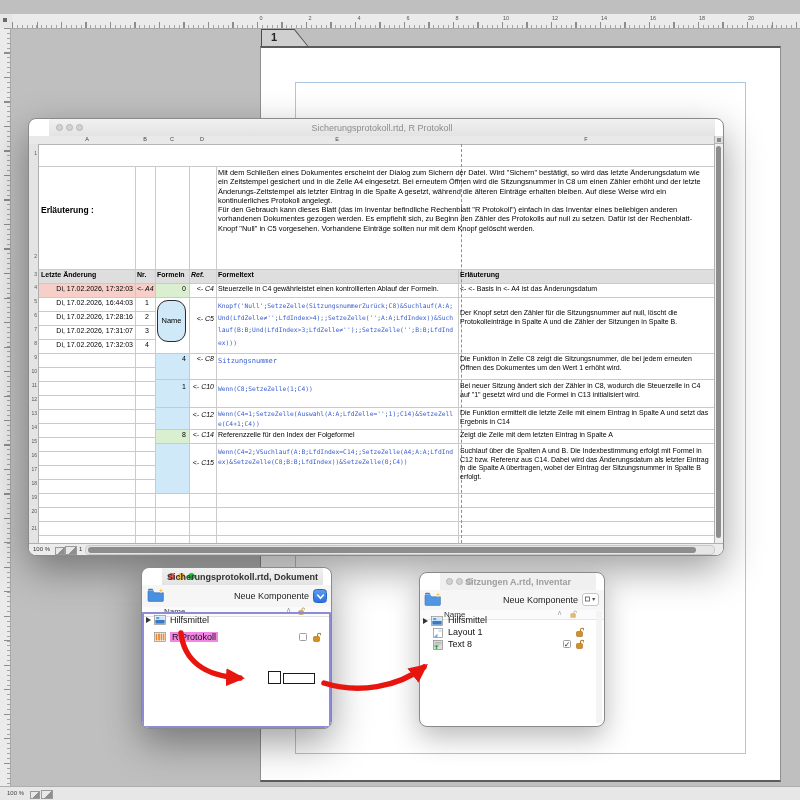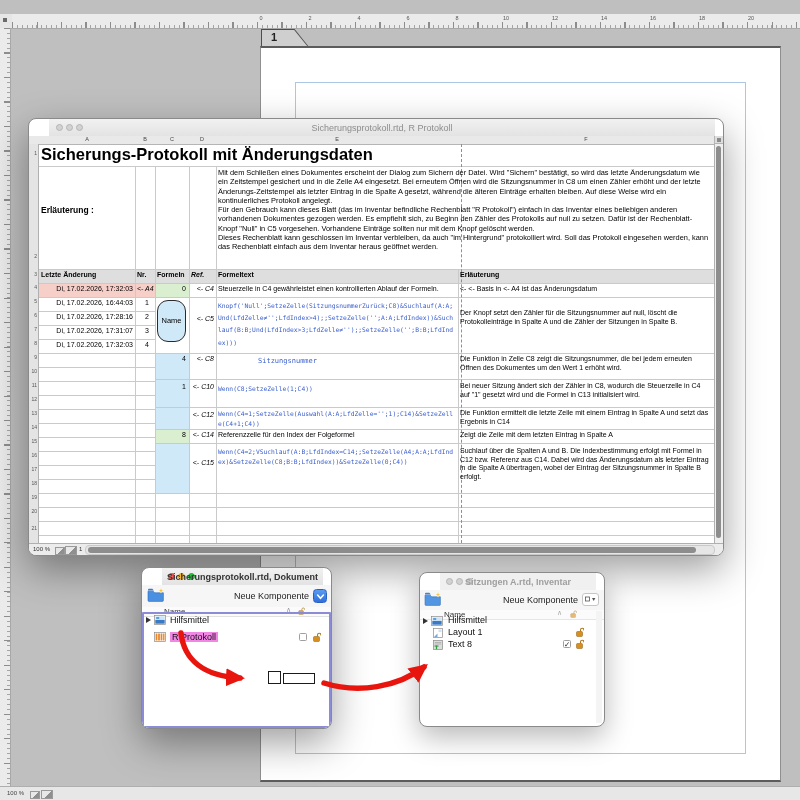--- a/index.html
+++ b/index.html
@@ -152,27 +152,25 @@
     <div class="vl" style="left:106px;top:47px;height:377px;"></div>
     <div class="vl" style="left:126px;top:47px;height:377px;"></div>
     <div class="vl" style="left:160px;top:47px;height:377px;"></div>
     <div class="vl" style="left:187px;top:47px;height:377px;"></div>
     <div class="vl" style="left:429px;top:150px;height:274px;"></div>
     <div class="vl" style="left:685px;top:25px;height:399px;background:#b0b0b0;"></div>
     <div class="hl" style="left:0;top:424px;width:694px;background:#b0b0b0;"></div>
 
     <div class="abs" style="left:432px;top:25px;height:399px;width:0;border-left:1px dashed #8f8f8f;"></div>
 
-    <div class="ct bold" style="left:12px;top:26px;font-size:16.5px;">Sicherungs-Protokoll mit Änderungsdaten</div>
 
     <div class="ct bold" style="left:12px;top:86px;font-size:8.5px;">Erläuterung :</div>
     <div class="abs" style="left:189px;top:49px;width:492px;height:100px;font-size:7.4px;line-height:9.25px;color:#000;">
       <div>Mit dem Schließen eines Dokumentes erscheint der Dialog zum Sichern der Datei. Wird "Sichern" bestätigt, so wird das letzte Änderungsdatum wie ein Zeitstempel gesichert und in die Zelle A4 eingesetzt. Bei erneutem Öffnen wird die Sitzungsnummer in C8 um einen Zähler erhöht und der letzte Änderungs-Zeitstempel als letzter Eintrag in die Spalte A gesetzt, während die älteren Einträge erhalten bleiben. Auf diese Weise wird ein kontinuierliches Protokoll angelegt.</div>
       <div>Für den Gebrauch kann dieses Blatt (das im Inventar befindliche Rechenblatt "R Protokoll") einfach in das Inventar eines beliebigen anderen vorhandenen Dokumentes gezogen werden. Es empfiehlt sich, zu Beginn den Zähler des Protokolls auf null zu setzen. Dafür ist der Rechenblatt-Knopf "Null" in C5 vorgesehen. Vorhandene Einträge sollten nur mit dem Knopf gelöscht werden.</div>
-      <div>Dieses Rechenblatt kann geschlossen im Inventar verbleiben, da auch "im Hintergrund" protokolliert wird. Soll das Protokoll eingesehen werden, kann das Rechenblatt einfach aus dem Inventar heraus geöffnet werden.</div>
     </div>
 
     <div class="ct bold" style="left:12px;top:151.5px;">Letzte Änderung</div>
     <div class="ct bold" style="left:108px;top:151.5px;">Nr.</div>
     <div class="ct bold" style="left:128px;top:151.5px;">Formeln</div>
     <div class="ct bold ref" style="left:162px;top:151.5px;">Ref.</div>
     <div class="ct bold" style="left:189px;top:151.5px;">Formeltext</div>
     <div class="ct bold" style="left:431px;top:151.5px;">Erläuterung</div>
 
     <div class="ct" style="left:10px;top:165.5px;width:94px;text-align:right;">Di, 17.02.2026, 17:32:03</div>
@@ -193,21 +191,21 @@
 
     <div style="position:absolute;left:128px;top:181px;width:29px;height:42px;border:1.4px solid #2b2b2b;border-radius:11px;background:#cfe9f8;box-sizing:border-box;text-align:center;">
       <span style="font-size:7.5px;line-height:39px;color:#000;">Name</span>
     </div>
     <div class="ct ref" style="left:160px;top:196px;width:25px;text-align:right;">&lt;- C5</div>
     <div class="formula" style="left:189px;top:181px;width:238px;">Knopf('Null';SetzeZelle(SitzungsnummerZurück;C8)&amp;Suchlauf(A:A;Und(LfdZelle≠'';LfdIndex&gt;4);;SetzeZelle('';A:A;LfdIndex))&amp;Suchlauf(B:B;Und(LfdIndex&gt;3;LfdZelle≠'');;SetzeZelle('';B:B;LfdIndex)))</div>
     <div class="note" style="left:431px;top:190px;width:250px;">Der Knopf setzt den Zähler für die Sitzungsnummer auf null, löscht die Protokolleinträge in Spalte A und die Zähler der Sitzungen in Spalte B.</div>
 
     <div class="ct" style="left:126px;top:235.5px;width:31px;text-align:right;">4</div>
     <div class="ct ref" style="left:160px;top:235.5px;width:25px;text-align:right;">&lt;- C8</div>
-    <div class="formula" style="left:189px;top:236px;width:238px;font-size:7px;margin-left:40px;">Sitzungsnummer</div>
+    <div class="formula" style="left:189px;top:236px;width:238px;font-size:7px;">Sitzungsnummer</div>
     <div class="note" style="left:431px;top:236px;width:250px;">Die Funktion in Zelle C8 zeigt die Sitzungsnummer, die bei jedem erneuten Öffnen des Dokumentes um den Wert 1 erhöht wird.</div>
 
     <div class="ct" style="left:126px;top:263.5px;width:31px;text-align:right;">1</div>
     <div class="ct ref" style="left:158px;top:263.5px;width:27px;text-align:right;">&lt;- C10</div>
     <div class="formula" style="left:189px;top:263.5px;width:238px;">Wenn(C8;SetzeZelle(1;C4))</div>
     <div class="note" style="left:431px;top:263px;width:250px;">Bei neuer Sitzung ändert sich der Zähler in C8, wodurch die Steuerzelle in C4 auf "1" gesetzt wird und die Formel in C13 initialisiert wird.</div>
 
     <div class="ct ref" style="left:158px;top:292px;width:27px;text-align:right;">&lt;- C12</div>
     <div class="formula tight" style="left:189px;top:290px;width:238px;">Wenn(C4=1;SetzeZelle(Auswahl(A:A;LfdZelle='';1);C14)&amp;SetzeZelle(C4+1;C4))</div>
     <div class="note" style="left:431px;top:290px;width:250px;">Die Funktion ermittelt die letzte Zeile mit einem Eintrag in Spalte A und setzt das Ergebnis in C14</div>

